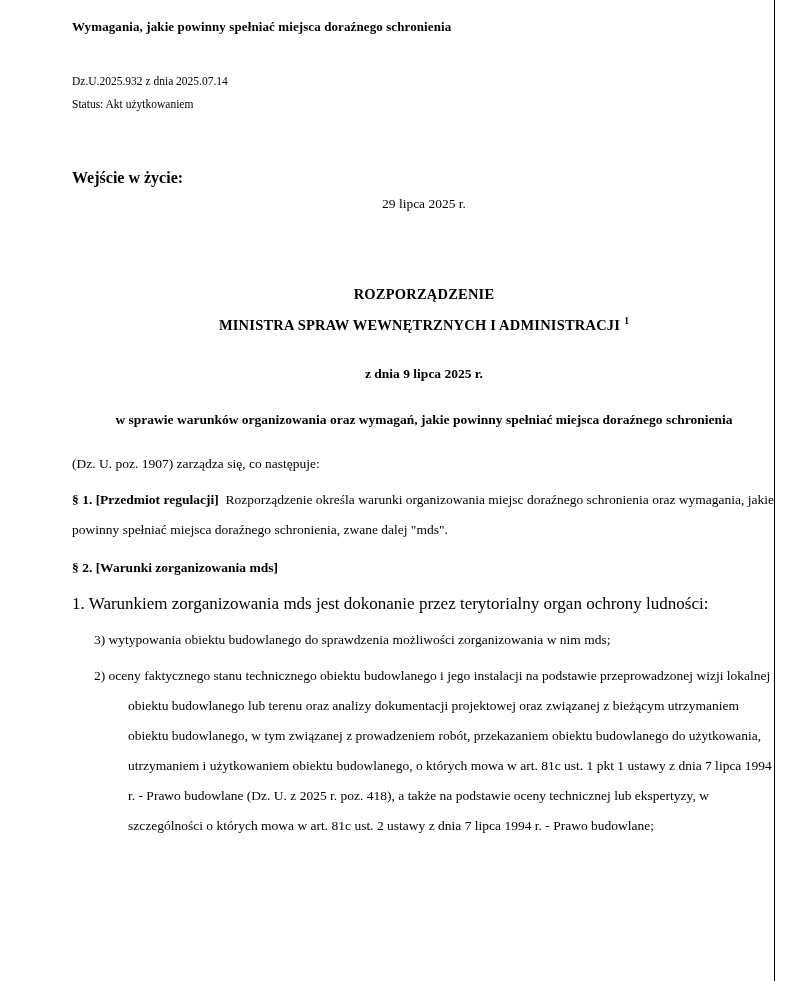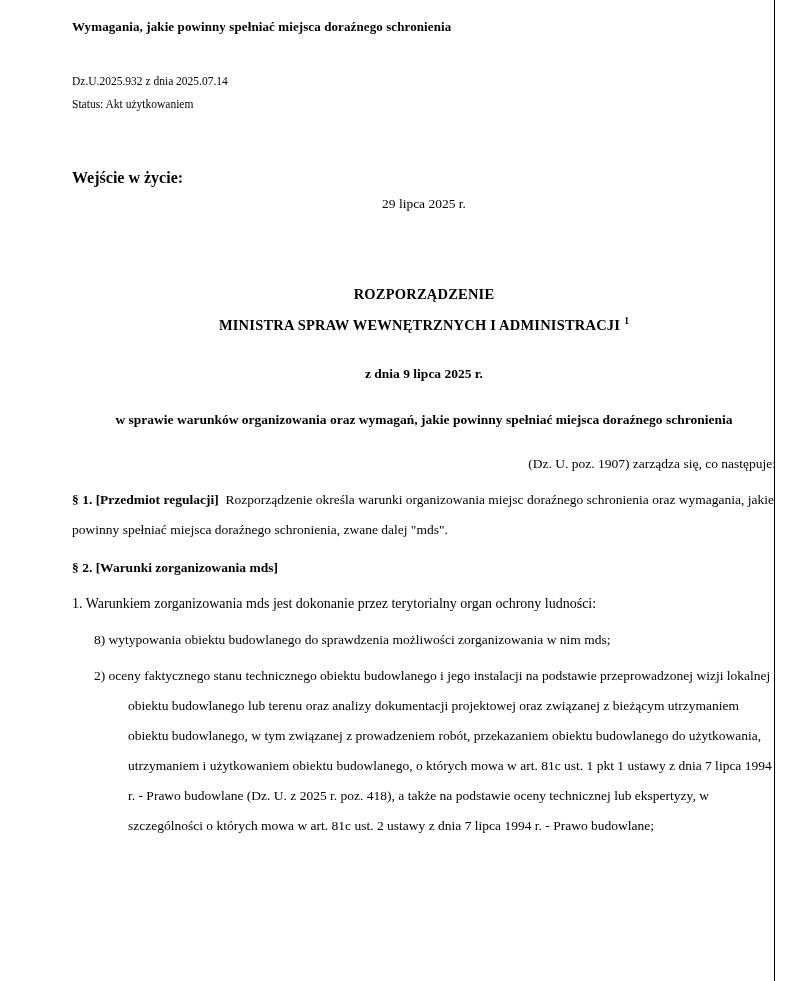--- a/index.html
+++ b/index.html
@@ -113,36 +113,35 @@
 
   p.para {
     font-size: 13.5px;
     line-height: 30px;
     margin: 0;
     padding-top: 6px;
     text-align: left;
   }
   p.para.tight {
     padding-top: 0;
-    text-align: right;
   }
   .bold-run {
     font-weight: bold;
   }
 
   p.section-head {
     font-size: 13.5px;
     font-weight: bold;
     line-height: 30px;
     margin: 0;
     padding-top: 8px;
   }
 
   p.numbered {
-    font-size: 14px;
+    font-size: 17px;
     line-height: 30px;
     margin: 0;
     padding-top: 6px;
     padding-left: 20px;
     text-indent: -20px;
   }
 
   p.sub-item {
     font-size: 13.5px;
     line-height: 30px;
@@ -181,19 +180,19 @@
   <div class="body-block">
 
     <p class="para tight">(Dz. U. poz. 1907) zarządza się, co następuje:</p>
 
     <p class="para"><span class="bold-run">§ 1. [Przedmiot regulacji]</span>&nbsp;&nbsp;<span>Rozporządzenie określa warunki organizowania miejsc doraźnego schronienia oraz wymagania, jakie powinny spełniać miejsca doraźnego schronienia, zwane dalej "mds".</span></p>
 
     <p class="section-head">§ 2. [Warunki zorganizowania mds]</p>
 
     <p class="numbered">1.  Warunkiem zorganizowania mds jest dokonanie przez terytorialny organ ochrony ludności:</p>
 
-    <p class="sub-item">8)   wytypowania obiektu budowlanego do sprawdzenia możliwości zorganizowania w nim mds;</p>
+    <p class="sub-item">3)   wytypowania obiektu budowlanego do sprawdzenia możliwości zorganizowania w nim mds;</p>
 
     <p class="sub-item">2)   oceny faktycznego stanu technicznego obiektu budowlanego i jego instalacji na podstawie przeprowadzonej wizji lokalnej obiektu budowlanego lub terenu oraz analizy dokumentacji projektowej oraz związanej z bieżącym utrzymaniem obiektu budowlanego, w tym związanej z prowadzeniem robót, przekazaniem obiektu budowlanego do użytkowania, utrzymaniem i użytkowaniem obiektu budowlanego, o których mowa w art. 81c ust. 1 pkt 1 ustawy z dnia 7 lipca 1994 r. - Prawo budowlane (Dz. U. z 2025 r. poz. 418), a także na podstawie oceny technicznej lub ekspertyzy, w szczególności o których mowa w art. 81c ust. 2 ustawy z dnia 7 lipca 1994 r. - Prawo budowlane;</p>
 
   </div>
 
 </div>
 
 </body></html>

